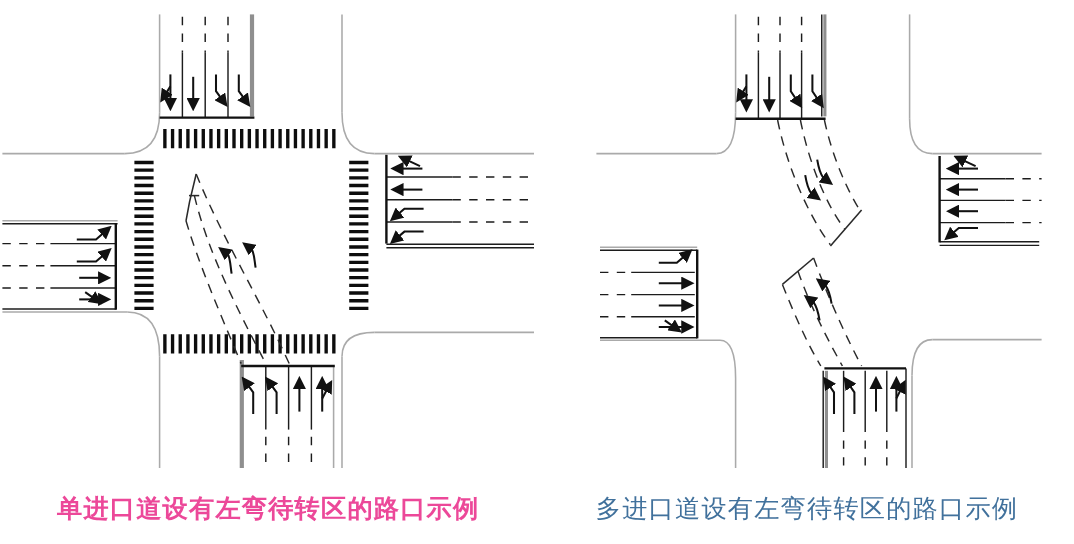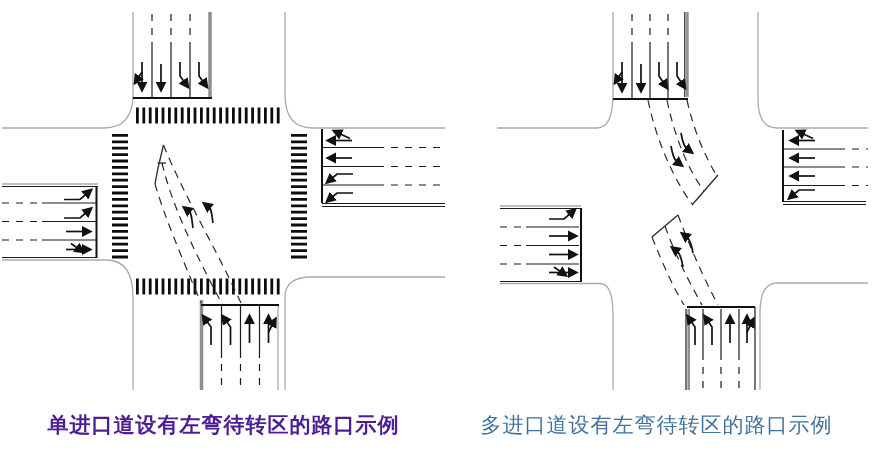--- a/index.html
+++ b/index.html
@@ -2,22 +2,22 @@
 <html><head>
 <meta charset="utf-8">
 <style>
   * { margin:0; padding:0; box-sizing:border-box; }
   body { background:#ffffff; font-family:"Liberation Sans","DejaVu Sans",sans-serif; }
   #stage { position:relative; width:895px; height:453px; background:#ffffff; overflow:hidden; }
   .fig { position:absolute; top:0; }
   #fig-single { left:0; }
   #fig-multi { left:450px; }
   .caption { position:absolute; top:409px; height:32px; line-height:32px; text-align:center; font-size:21px; letter-spacing:1px; }
-  #caption-single { left:0; width:447px; font-weight:bold; color:#4c1d95;text-align:center; }
-  #caption-multi { left:434px; width:445px; font-weight:normal; color:#41719C; }
+  #caption-single { left:0; width:447px; font-weight:bold; color:#ec4899;text-align:center; }
+  #caption-multi { left:450px; width:445px; font-weight:normal; color:#41719C; }
   svg { display:block; }
   .edge   { stroke:#aaaaaa; stroke-width:1.3; fill:none; }
   .medgray{ stroke:#8f8f8f; stroke-width:3.5; fill:none; }
   .medg2  { stroke:#8f8f8f; stroke-width:2.6; fill:none; }
   .lane   { stroke:#1c1c1c; stroke-width:1.2; fill:none; }
   .lanedash { stroke:#1c1c1c; stroke-width:1.2; fill:none; stroke-dasharray:7,7; }
   .stop   { stroke:#111111; stroke-width:2; fill:none; }
   .cross  { stroke:#0d0d0d; stroke-width:16; fill:none; stroke-dasharray:2.8,3.6; }
   .wait   { stroke:#2a2a2a; stroke-width:1.2; fill:none; stroke-dasharray:8,6; }
   .waitsolid { stroke:#2a2a2a; stroke-width:1.3; fill:none; }

